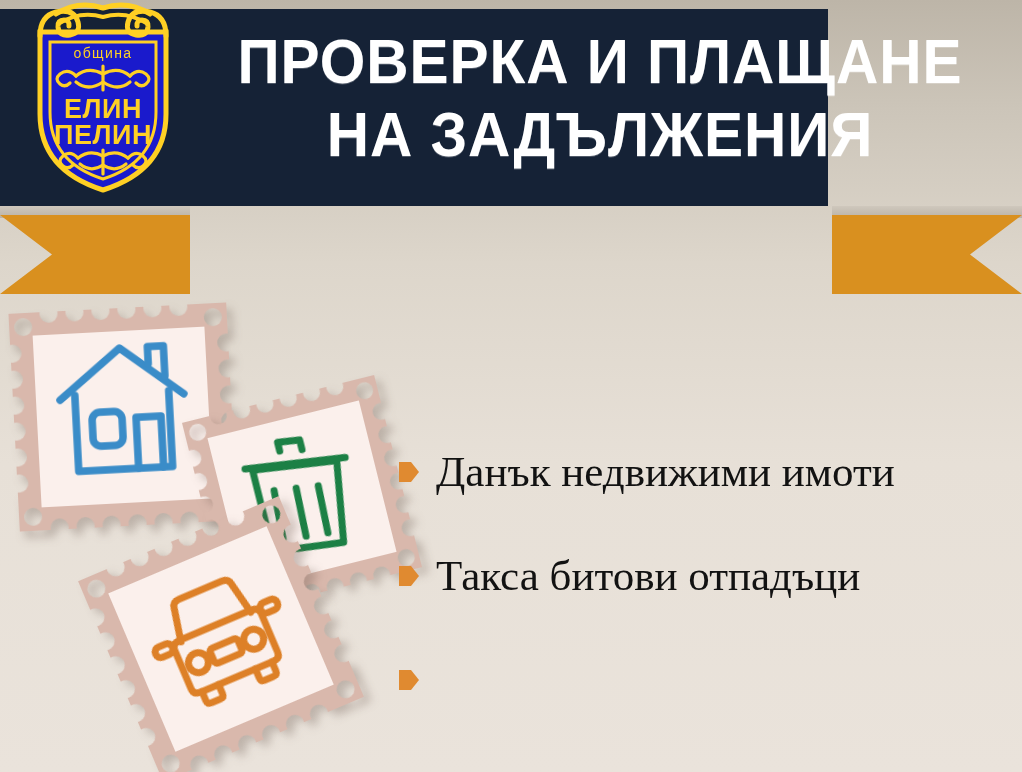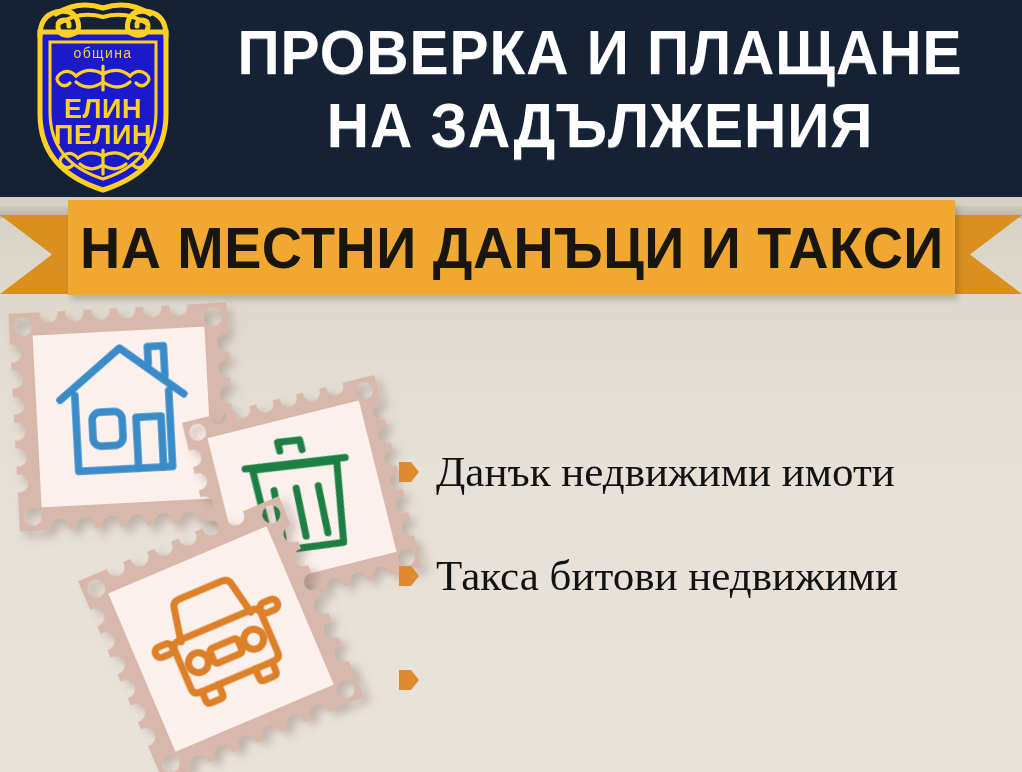--- a/index.html
+++ b/index.html
@@ -11,22 +11,22 @@
   }
   #poster {
     position:relative;
     width:1022px; height:772px;
     background:linear-gradient(180deg, #bdb5a8 0%, #ccc5b9 14%, #ddd6cb 34%, #e7e0d7 60%, #eae3db 100%);
     overflow:hidden;
   }
 
   
   .header {
-    position:absolute; left:0; top:0;
-    width:1022px; height:197px;
+    position:absolute; left:0; top:9px;
+    width:828px; height:197px;
     background:#152236;
     z-index:5;
   }
   .header-title {
     position:absolute;
     left:185px; top:16px; width:830px;
     text-align:center;
     color:#ffffff;
     font-family:"Liberation Sans", sans-serif;
     font-weight:700;
@@ -149,23 +149,20 @@
         <path d="M85 148 L85 172"></path>
       </g>
     </svg>
   </div>
 
   <div class="ribbon">
     <div class="ribbon-shadow-l"></div>
     <div class="ribbon-shadow-r"></div>
     <div class="ribbon-tail left"></div>
     <div class="ribbon-tail right"></div>
-    <div class="ribbon-main">
-      <span class="ribbon-text">НА МЕСТНИ ДАНЪЦИ И ТАКСИ</span>
-    </div>
   </div>
 
   <div class="stamps">
 
     <div class="stamp stamp-house">
       <svg viewBox="0 0 218 218" width="218" height="218" xmlns="http://www.w3.org/2000/svg">
         <defs>
           <mask id="scallopA">
             <rect x="0" y="0" width="218" height="218" fill="white"></rect>
             <g fill="black">
@@ -322,21 +319,21 @@
       <svg class="bullet-marker" viewBox="0 0 22 26">
         <path d="M1 3 L13 3 L21 13 L13 23 L1 23 Z" fill="#E08A30"></path>
       </svg>
       <span class="bullet-label">Данък недвижими имоти</span>
     </div>
 
     <div class="bullet-row">
       <svg class="bullet-marker" viewBox="0 0 22 26">
         <path d="M1 3 L13 3 L21 13 L13 23 L1 23 Z" fill="#E08A30"></path>
       </svg>
-      <span class="bullet-label">Такса битови недвижими</span>
+      <span class="bullet-label">Такса битови отпадъци</span>
     </div>
 
     <div class="bullet-row">
       <svg class="bullet-marker" viewBox="0 0 22 26">
         <path d="M1 3 L13 3 L21 13 L13 23 L1 23 Z" fill="#E08A30"></path>
       </svg>
     </div>
   </div>
 
 </div>

